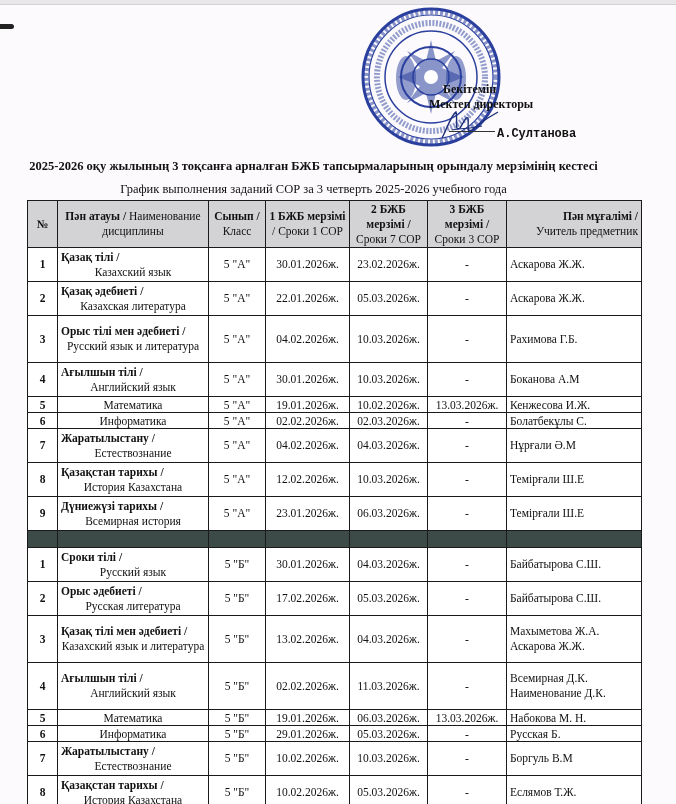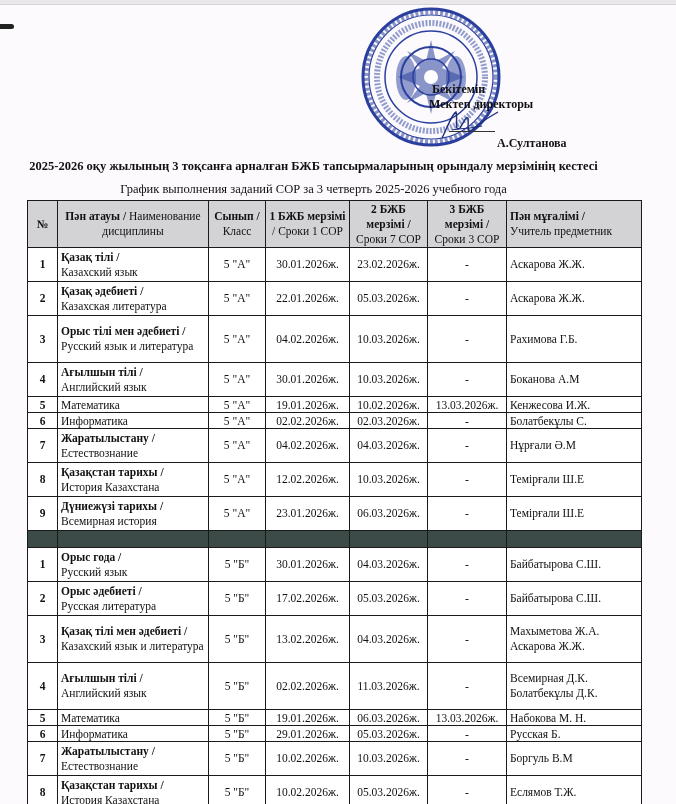--- a/index.html
+++ b/index.html
@@ -20,23 +20,23 @@
   }
   
   .stamp {
     position: absolute; left: 360px; top: 6px; width: 142px; height: 142px;
   }
   .approval {
     position: absolute; left: 430px; top: 82px;
     font-size: 12px; font-weight: bold; line-height: 15px;
   }
   .approval .line { display: block; }
-  .approval .l1 { margin-left: 2px; }
+  .approval .l1 { margin-left: 13px; }
   .approval .l2 { margin-left: -1px; font-family: Liberation Serif, serif; }
-  .approval .l3 { margin-left: 67px; margin-top: 24px; }
+  .approval .l3 { margin-left: 67px; margin-top: 15px; font-family: Liberation Mono, monospace; }
   .sig-line {
     position: absolute; left: 449px; top: 131px; width: 46px; height: 1px; background:#333;
   }
   .signature { position: absolute; left: 438px; top: 108px; width: 70px; height: 32px; }
 
   .title {
     position: absolute; left: 0; width: 627px; text-align: center;
     font-size: 12.5px; line-height: 15px;
   }
   .title.t1 { top: 159px; font-weight: bold; }
@@ -56,25 +56,25 @@
     vertical-align: middle;
   }
   table.sched thead th {
     background: #d3d3d5;
     font-weight: bold;
     text-align: center;
     height: 46px;
     font-size: 11.5px;
   }
   table.sched thead th .n { font-weight: normal; }
-  table.sched thead th.teacher { text-align: left; }
+  table.sched thead th.teacher { text-align: right; }
   td.num { text-align: center; font-weight: bold; }
   td.cls, td.d1, td.d2, td.d3 { text-align: center; }
   td.subject .kz { font-weight: bold; display:block; }
-  td.subject .ru { display:block; }
+  td.subject .ru { display:block;text-align:center; }
   tr.mid td { height: 33px; }
   tr.xtall td { height: 46px; }
   tr.short td { height: 15px; line-height: 14px; }
   tr.sep td {
     height: 16px; background: #3c4a48; padding: 0;
   }
   td.teacher .t { display:block; }
 </style>
 </head>
 <body>
@@ -279,21 +279,21 @@
         <td></td>
         <td></td>
         <td></td>
         <td></td>
         <td></td>
         <td></td>
       </tr>
       <tr class="mid">
         <td class="num">1</td>
         <td class="subject">
-          <span class="kz">Орыс года /</span>
+          <span class="kz">Сроки тілі /</span>
           <span class="ru">Русский язык</span>
         </td>
         <td class="cls">5 "Б"</td>
         <td class="d1">30.01.2026ж.</td>
         <td class="d2">04.03.2026ж.</td>
         <td class="d3">-</td>
         <td class="teacher">
           <span class="t">Байбатырова С.Ш.</span>
         </td>
       </tr>
@@ -331,21 +331,21 @@
         <td class="subject">
           <span class="kz">Ағылшын тілі /</span>
           <span class="ru">Английский язык</span>
         </td>
         <td class="cls">5 "Б"</td>
         <td class="d1">02.02.2026ж.</td>
         <td class="d2">11.03.2026ж.</td>
         <td class="d3">-</td>
         <td class="teacher">
           <span class="t">Всемирная Д.К.</span>
-          <span class="t">Болатбекұлы  Д.К.</span>
+          <span class="t">Наименование  Д.К.</span>
         </td>
       </tr>
       <tr class="short">
         <td class="num">5</td>
         <td class="subject">
           <span class="ru">Математика</span>
         </td>
         <td class="cls">5 "Б"</td>
         <td class="d1">19.01.2026ж.</td>
         <td class="d2">06.03.2026ж.</td>

